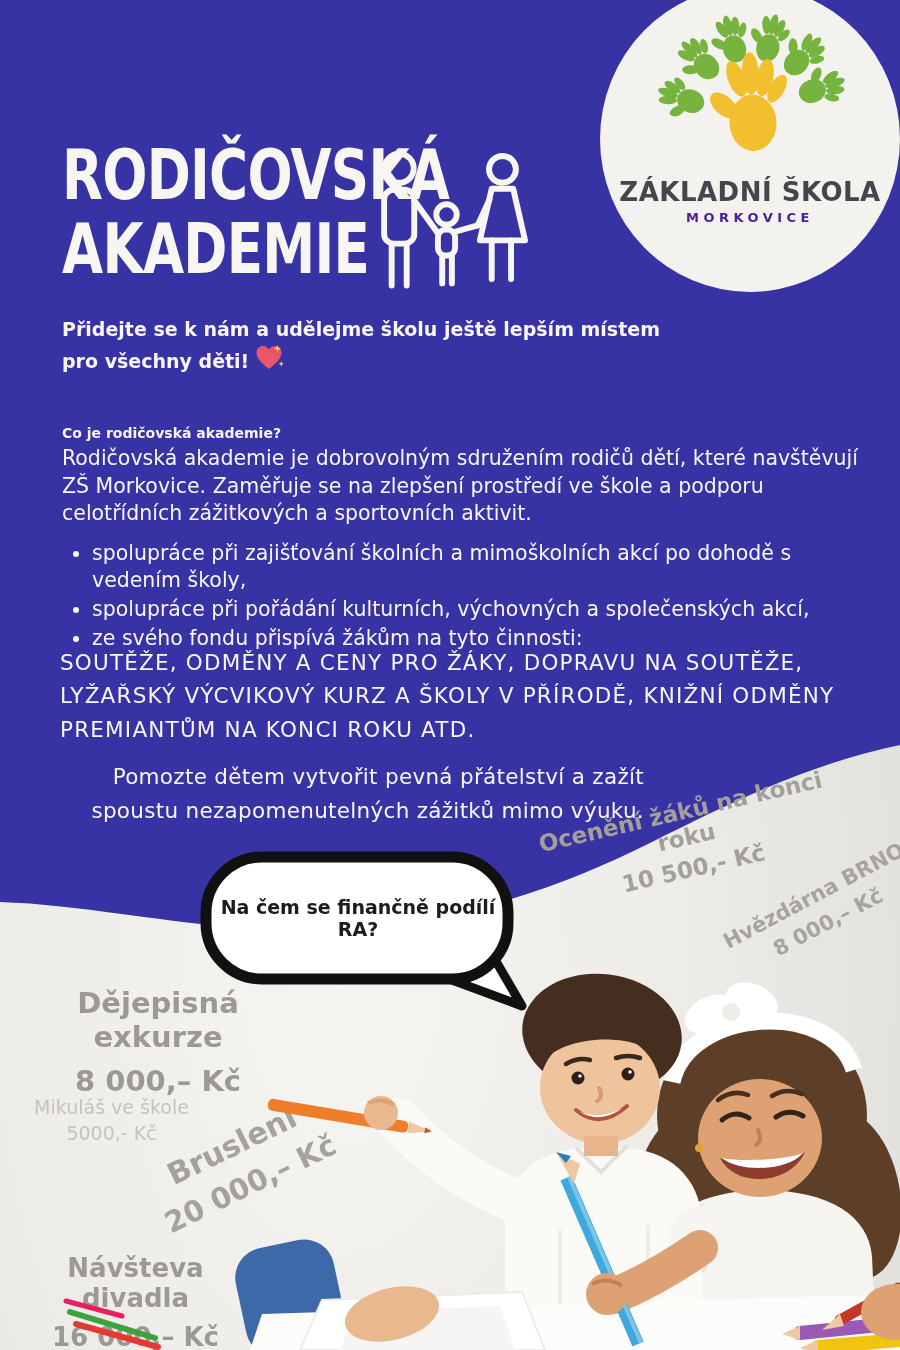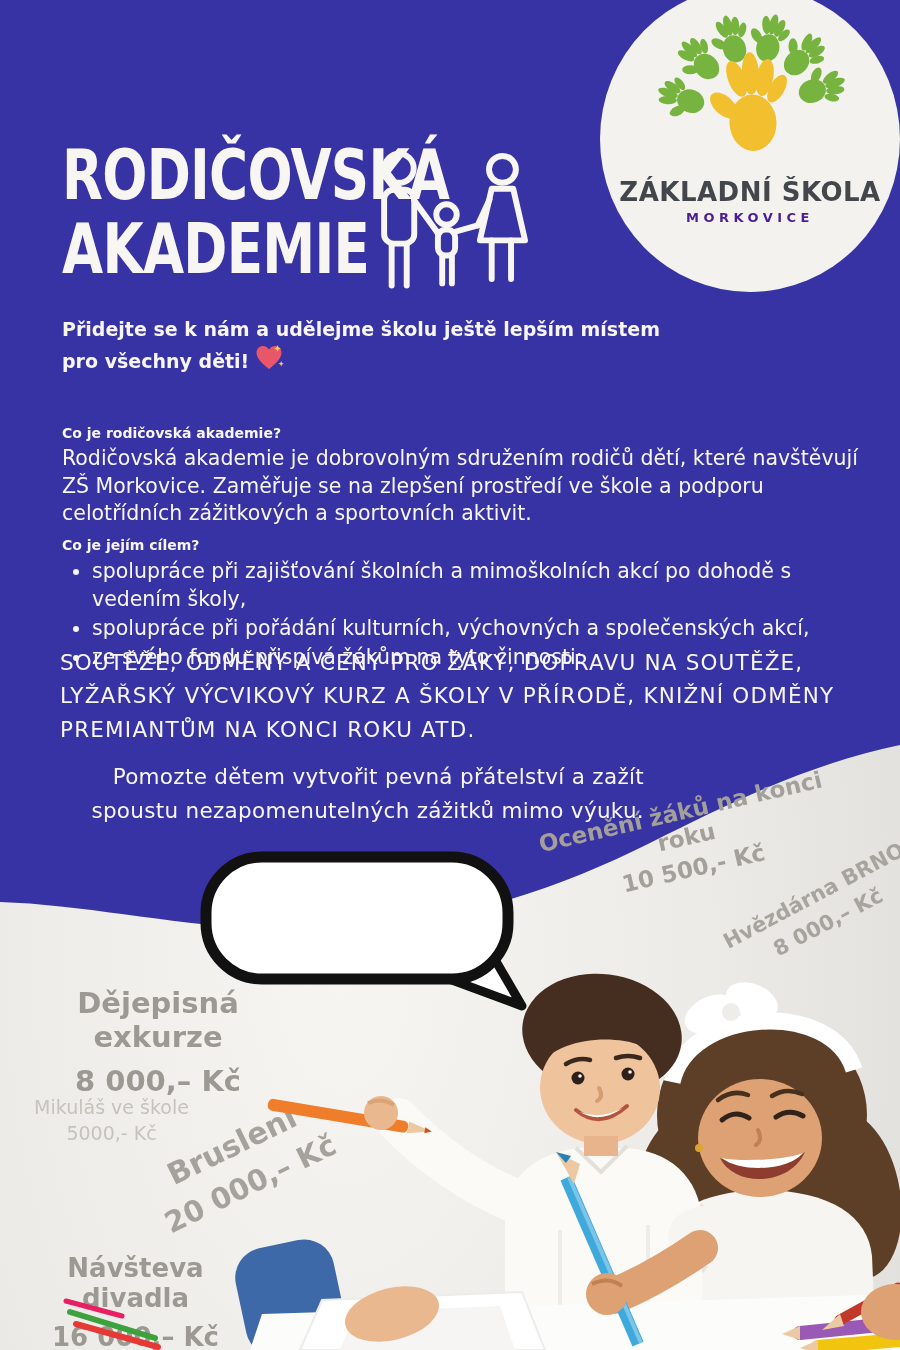--- a/index.html
+++ b/index.html
@@ -135,21 +135,20 @@
           <path d="M26.2,17 l.8,1.9 1.9,.8 -1.9,.8 -.8,1.9 -.8,-1.9 -1.9,-.8 1.9,-.8 Z" fill="#f5d24a"></path>
         </svg></span>
   </div>
 
   <div class="abs blue-content about">
     <p class="sec-heading">Co je rodičovská akademie?</p>
     <div>Rodičovská akademie je dobrovolným sdružením rodičů dětí, které navštěvují ZŠ Morkovice. Zaměřuje se na zlepšení prostředí ve škole a podporu celotřídních zážitkových a sportovních aktivit.</div>
   </div>
 
   <div class="abs blue-content goals">
-    <p class="sec-heading">Co je jejím cílem?</p>
     <ul>
       <li>spolupráce při zajišťování školních a mimoškolních akcí po dohodě s vedením školy,</li>
       <li>spolupráce při pořádání kulturních, výchovných a společenských akcí,</li>
       <li>ze svého fondu přispívá žákům na tyto činnosti:</li>
     </ul>
   </div>
 
   <div class="abs blue-content highlight">SOUTĚŽE, ODMĚNY A CENY PRO ŽÁKY, DOPRAVU NA SOUTĚŽE, LYŽAŘSKÝ VÝCVIKOVÝ KURZ A ŠKOLY V PŘÍRODĚ, KNIŽNÍ ODMĚNY PREMIANTŮM NA KONCI ROKU ATD.</div>
 
   <div class="abs blue-content appeal">Pomozte dětem vytvořit pevná přátelství a zažít spoustu nezapomenutelných zážitků mimo výuku.</div>
@@ -260,14 +259,17 @@
     <polygon points="818,1340 800,1348 818,1354" fill="#ecc9a2"></polygon>
     <path d="M840,1320 L898,1288" stroke="#c0392b" stroke-width="11" stroke-linecap="round"></path>
     <polygon points="840,1314 822,1330 844,1326" fill="#ecc9a2"></polygon>
     <ellipse cx="895" cy="1312" rx="34" ry="28" fill="#dda173"></ellipse>
   </svg>
 
   <svg class="abs bubble" viewBox="0 0 348 168" width="348" height="168">
     <polygon points="222,118 330,158 288,86" fill="#ffffff" stroke="#111111" stroke-width="9" stroke-linejoin="round"></polygon>
     <rect x="14" y="9" width="302" height="122" rx="56" fill="#ffffff" stroke="#111111" stroke-width="11"></rect>
   </svg>
+  <div class="abs bubble" style="pointer-events:none;">
+    <div class="bubble-text">Na čem se finančně podílí RA?</div>
+  </div>
 
 </div>
 
 </body></html>

